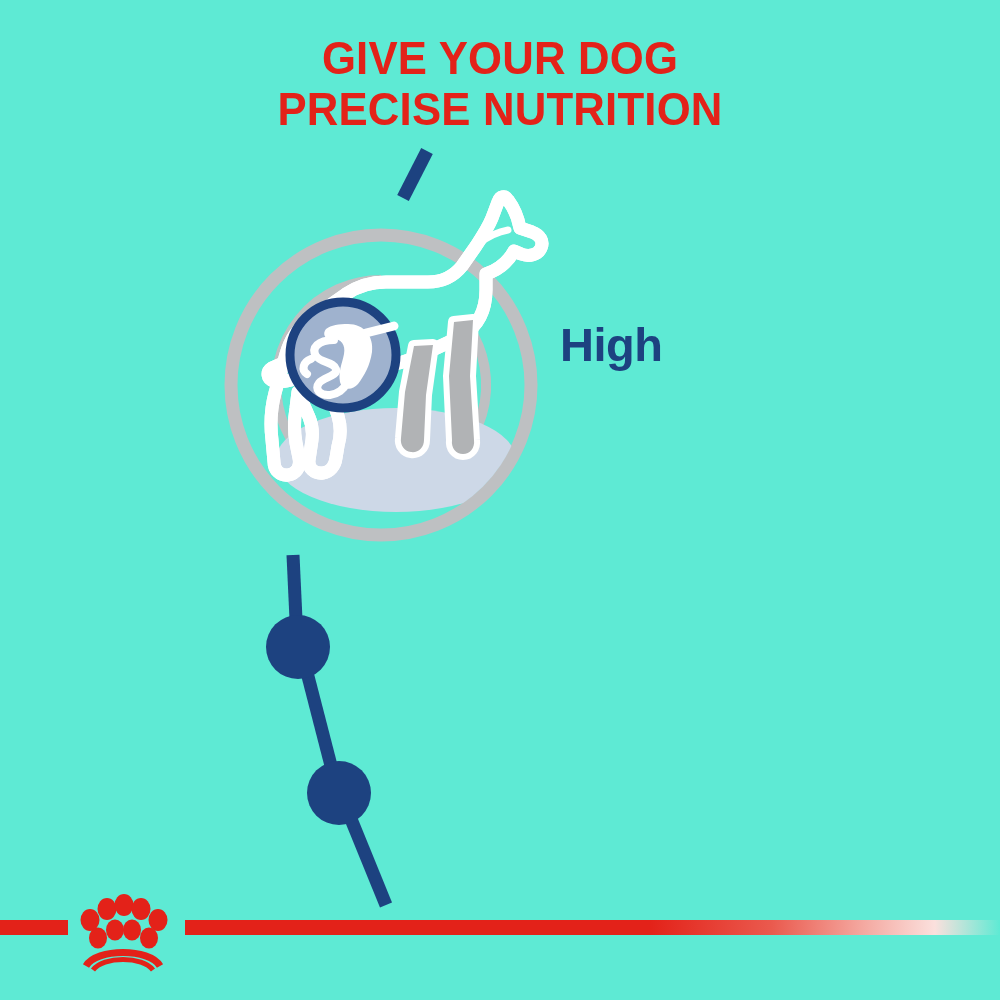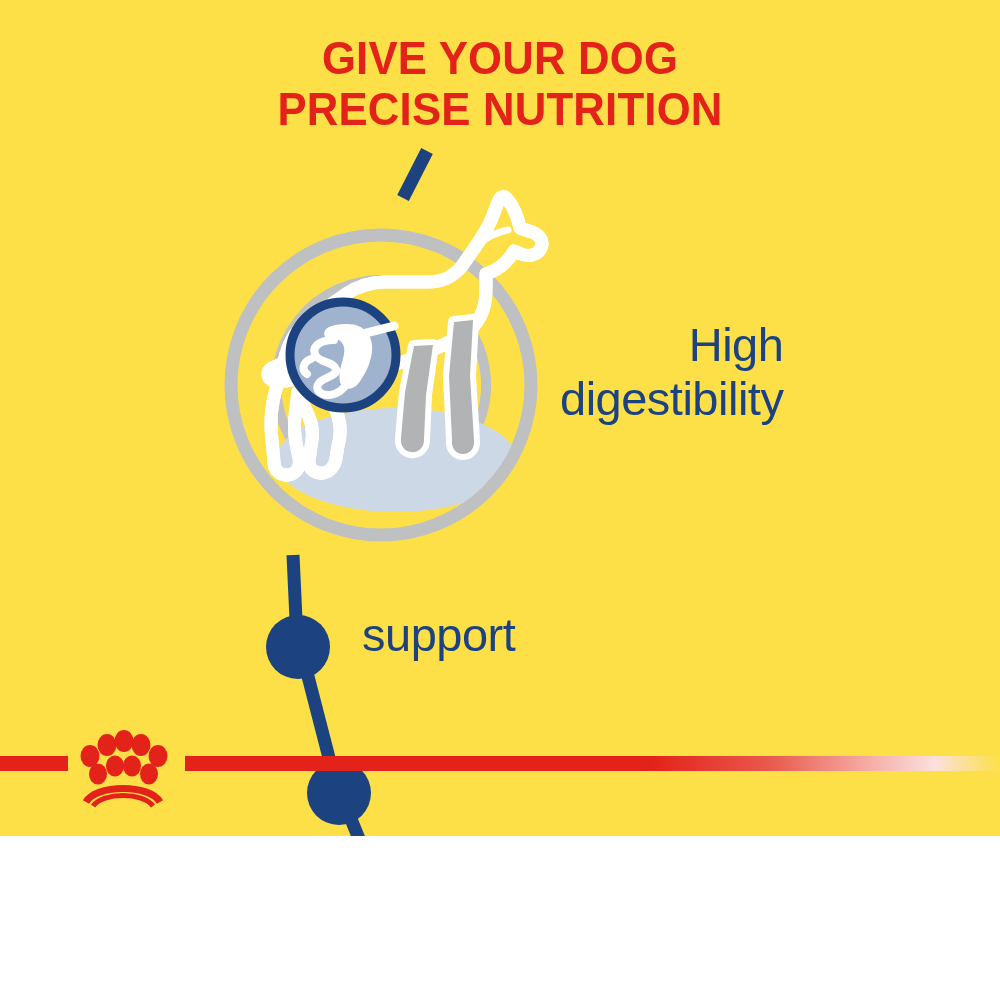--- a/index.html
+++ b/index.html
@@ -7,22 +7,22 @@
     margin: 0;
     padding: 0;
     background: #ffffff;
   }
   body {
     font-family: "Liberation Sans", sans-serif;
   }
   #stage {
     position: relative;
     width: 1000px;
-    height: 836px;
-    background: #fde047;
+    height: 1000px;
+    background: #5eead4;
     overflow: hidden;
   }
 
   
   .headline {
     position: absolute;
     left: 0;
     top: 32px;
     width: 1000px;
     text-align: center;
@@ -46,26 +46,25 @@
     width: 410px;
     height: 440px;
   }
   .illustration svg { display: block; }
 
   
   .feature-label {
     position: absolute;
     color: #1D4280;
     font-family: "Liberation Sans", sans-serif;
-    font-weight: normal;
+    font-weight: bold;
     font-size: 47px;
     line-height: 54px;
     letter-spacing: -0.5px;
     user-select: none;
-    text-align: right;
   }
   .feature-label .ln { display: block; white-space: nowrap; }
 
   #label-digest  { left: 560px; top: 318px; }
   #label-bone    { left: 362px; top: 608px; }
   #label-omega   { left: 414px; top: 764px; }
 
   
   .connector {
     position: absolute;
@@ -220,25 +219,23 @@
                    C 160 254, 166 249, 168 244" fill="none" stroke="#FFFFFF" stroke-width="8" stroke-linecap="round" stroke-linejoin="round"></path>
           <path d="M 133 219 C 125 222, 123 230, 129 234" fill="none" stroke="#FFFFFF" stroke-width="8" stroke-linecap="round"></path>
         </g>
       </g>
 
     </svg>
   </div>
 
   <div class="feature-label" id="label-digest">
     <span class="ln">High</span>
-    <span class="ln">digestibility</span>
   </div>
 
   <div class="feature-label" id="label-bone">
-    <span class="ln">support</span>
   </div>
 
 
   <div class="connector">
     <svg width="200" height="370" viewBox="0 0 200 370" xmlns="http://www.w3.org/2000/svg">
 
       <line x1="43" y1="10" x2="47" y2="96" stroke="#1D4280" stroke-width="13"></line>
 
       <line x1="52" y1="108" x2="86" y2="240" stroke="#1D4280" stroke-width="13"></line>
 

